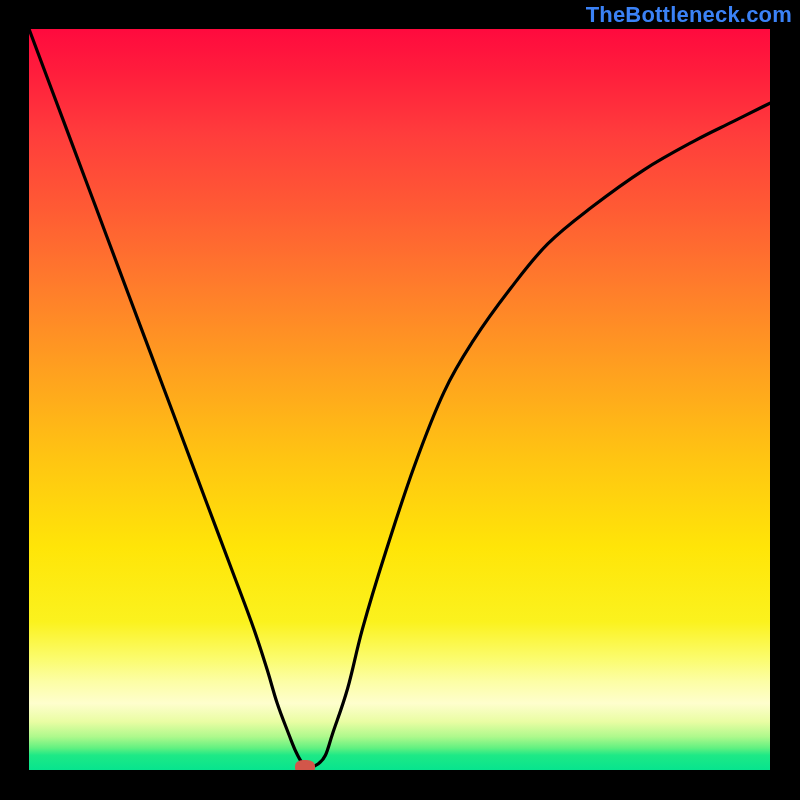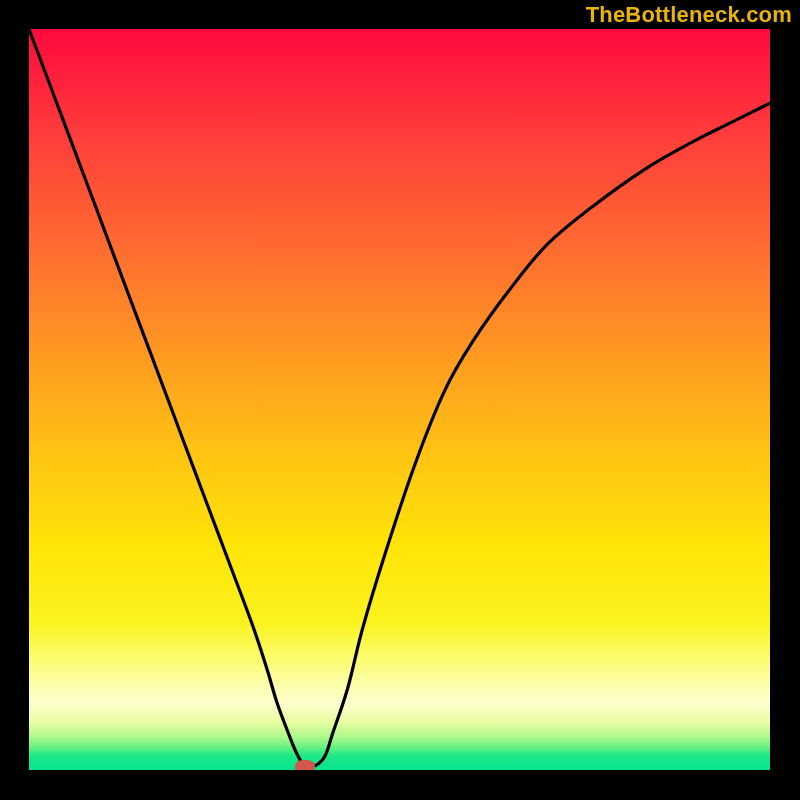--- a/index.html
+++ b/index.html
@@ -15,21 +15,21 @@
     position: absolute;
     left: 0;
     top: 0;
     width: 800px;
     height: 800px;
   }
   .watermark {
     position: absolute;
     top: 2px;
     right: 8px;
-    color: #eab308;
+    color: #3b82f6;
     font-size: 22px;
     font-weight: 600;
     letter-spacing: 0.2px;
     z-index: 20;
   }
   .plot-area {
     position: absolute;
     left: 29px;
     top: 29px;
     width: 741px;

